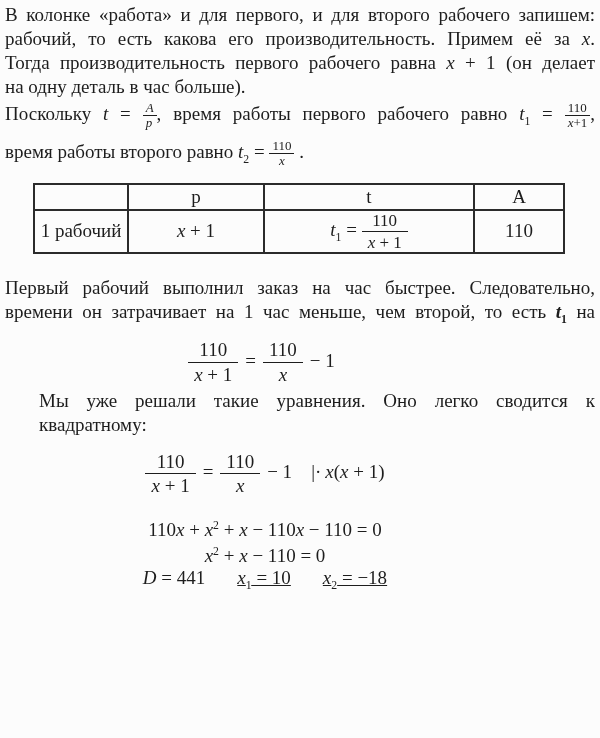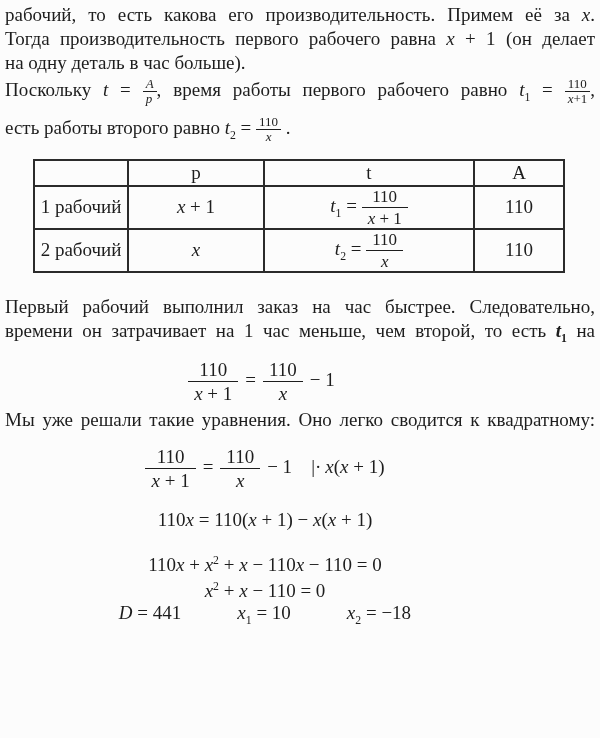--- a/index.html
+++ b/index.html
@@ -37,45 +37,46 @@
 
   table.tbl { border-collapse:collapse; table-layout:fixed; margin:8px 0 0 28px; }
   table.tbl td { border:2px solid #2b2b2b; text-align:center; vertical-align:middle; padding:0; }
   table.tbl tr.hrow td { height:24px; }
   table.tbl tr.drow td { height:37px;border-radius:12px; }
   table.tbl .dfrac { font-size:17px; }
 
   .eqwrap { width:520px; text-align:center; }
   #eq1 { margin-top:0; line-height:22px; }
   #eq2 { margin-top:8px; }
-  #p4  { margin-top:4px; }
+  #p4  { margin-top:4px;margin-left:34px; }
   #eq3 { margin-top:14px; }
   #eq4 { margin-top:16px; line-height:24px; }
   #eq5 { margin-top:18px; line-height:22px; }
   #eq6 { line-height:22px; }
   #eq7 { line-height:22px; }
   #p3 { margin-top:22px; }
   .eqs { margin:0 7px; }
   .pipe { margin:0 4px 0 12px; }
-  .g7 { margin-left:56px; }
+  .g7 { margin-left:32px;text-decoration:underline; }
 </style>
 </head>
 <body>
 
 <div class="doc">
 
   <div id="p1">
+    <div class="line jl">В колонке «работа» и для первого, и для второго рабочего запишем:</div>
     <div class="line jl"><span class="seg">рабочий, то есть какова его производительность. Примем её за </span><i class="mi">x</i><span class="seg">.</span></div>
     <div class="line jl"><span class="seg">Тогда производительность первого рабочего равна </span><i class="mi">x</i><span class="seg"> + 1 (он делает</span></div>
     <div class="line">на одну деталь в час больше).</div>
   </div>
 
   <div id="p2">
     <div class="line p2line jl"><span class="seg">Поскольку </span><i class="mi">t</i><span class="seg"> = </span><span class="ifrac"><span class="fnum mi">A</span><span class="fden mi">p</span></span><span class="seg gap-after">,</span><span class="seg">время работы первого рабочего равно </span><i class="mi">t</i><sub>1</sub><span class="seg"> = </span><span class="ifrac"><span class="fnum">110</span><span class="fden"><i class="mi">x</i><span>+1</span></span></span><span class="seg">,</span></div>
-    <div class="line p2line"><span class="seg">есть работы второго равно </span><i class="mi">t</i><sub>2</sub><span class="seg"> = </span><span class="ifrac"><span class="fnum">110</span><span class="fden"><i class="mi">x</i></span></span><span class="seg"> .</span></div>
+    <div class="line p2line"><span class="seg">время работы второго равно </span><i class="mi">t</i><sub>2</sub><span class="seg"> = </span><span class="ifrac"><span class="fnum">110</span><span class="fden"><i class="mi">x</i></span></span><span class="seg"> .</span></div>
   </div>
 
   <table class="tbl">
     <colgroup>
         <col style="width:94px">
         <col style="width:136px">
         <col style="width:210px">
         <col style="width:90px">
       </colgroup>
     <tbody>
@@ -84,42 +85,35 @@
         <td>p</td>
         <td>t</td>
         <td>A</td>
       </tr>
       <tr class="drow">
         <td>1 рабочий</td>
         <td><i class="mi">x</i><span> + 1</span></td>
         <td><i class="mi">t</i><sub>1</sub><span> = </span><span class="dfrac"><span class="fnum">110</span><span class="fden"><i class="mi">x</i><span> + 1</span></span></span></td>
         <td>110</td>
       </tr>
-      <tr class="drow">
-        <td>2 рабочий</td>
-        <td><i class="mi">x</i></td>
-        <td><i class="mi">t</i><sub>2</sub><span> = </span><span class="dfrac"><span class="fnum">110</span><span class="fden"><i class="mi">x</i></span></span></td>
-        <td>110</td>
-      </tr>
     </tbody>
   </table>
 
   <div id="p3">
     <div class="line jl">Первый рабочий выполнил заказ на час быстрее. Следовательно,</div>
     <div class="line jl"><span class="seg">времени он затрачивает на 1 час меньше, чем второй, то есть </span><b class="mbi">t</b><sub class="bs">1</sub><span class="seg"> на</span></div>
   </div>
 
 
   <div id="eq2" class="eqwrap"><span class="dfrac"><span class="fnum">110</span><span class="fden"><i class="mi">x</i><span> + 1</span></span></span><span class="eqs">=</span><span class="dfrac"><span class="fnum">110</span><span class="fden"><i class="mi">x</i></span></span><span class="eqs">− 1</span></div>
 
   <div id="p4" class="line jl">Мы уже решали такие уравнения. Оно легко сводится к квадратному:</div>
 
   <div id="eq3" class="eqwrap"><span class="dfrac"><span class="fnum">110</span><span class="fden"><i class="mi">x</i><span> + 1</span></span></span><span class="eqs">=</span><span class="dfrac"><span class="fnum">110</span><span class="fden"><i class="mi">x</i></span></span><span class="eqs">− 1</span><span class="pipe">|·</span><i class="mi">x</i><span>(</span><i class="mi">x</i><span> + 1)</span></div>
 
-  <div id="eq4" class="eqwrap"><span>110</span><i class="mi">x</i><span> = 110(</span><i class="mi">x</i><span> + 1) − </span><i class="mi">x</i><span>(</span><i class="mi">x</i><span> + 1)</span></div>
 
   <div id="eq5" class="eqwrap"><span>110</span><i class="mi">x</i><span> + </span><i class="mi">x</i><sup>2</sup><span> + </span><i class="mi">x</i><span> − 110</span><i class="mi">x</i><span> − 110 = 0</span></div>
 
   <div id="eq6" class="eqwrap"><i class="mi">x</i><sup>2</sup><span> + </span><i class="mi">x</i><span> − 110 = 0</span></div>
 
   <div id="eq7" class="eqwrap"><span><i class="mi">D</i><span> = 441</span></span><span class="g7"><i class="mi">x</i><sub>1</sub><span> = 10</span></span><span class="g7"><i class="mi">x</i><sub>2</sub><span> = −18</span></span></div>
 
 </div>
 
 </body></html>

